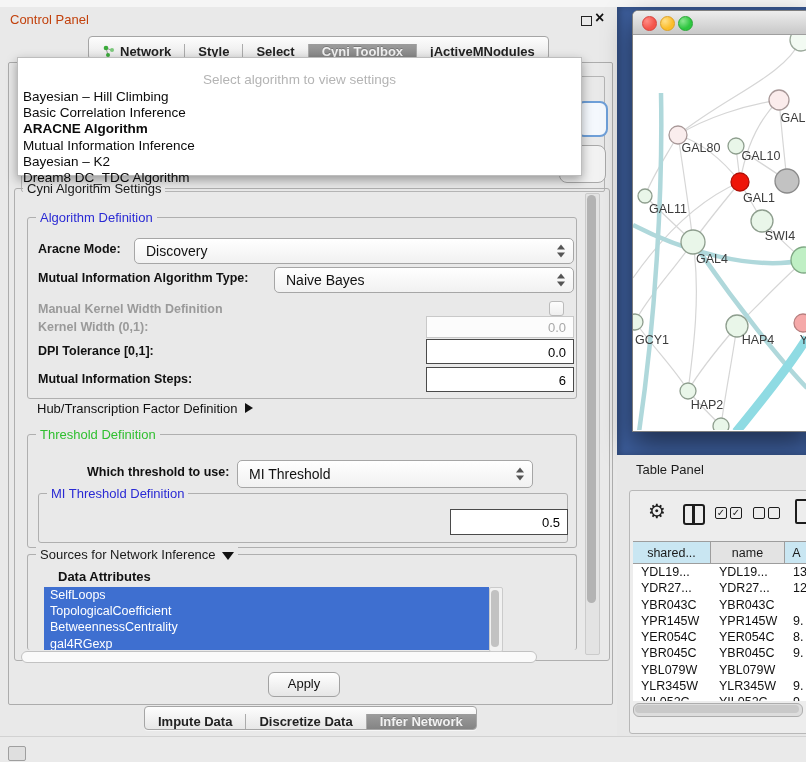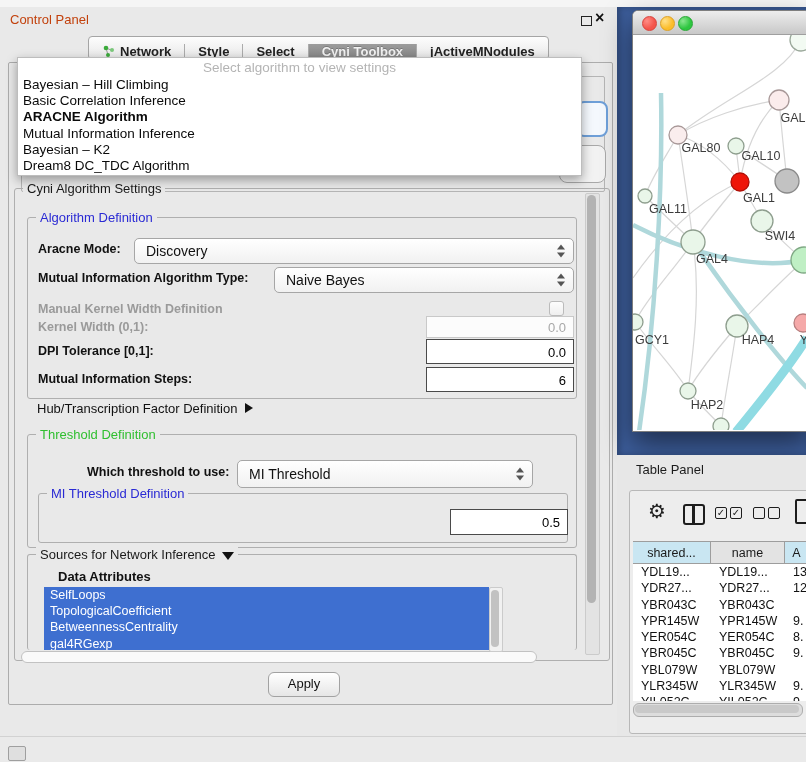--- a/index.html
+++ b/index.html
@@ -24,21 +24,21 @@
   #bottom-tabs{left:144px;top:699px;}
   
   #inner-panel{left:8px;top:55px;width:603px;height:641px;border:1px solid #ACACAC;border-radius:2px;}
   
   .frag-group{border:1px solid #B5B5B5;border-radius:2px;}
   .frag-combo-blue{border:2px solid #6E9FD8;border-radius:8px;background:#F4F8FD;}
   .frag-combo-gray{border:1px solid #A8A8A8;border-radius:8px;background:#F2F2F2;}
   
   #algo-popup{left:17px;top:50px;width:563px;height:117px;background:#FFFFFF;border:1px solid #BDBDBD;
               box-shadow:0 4px 10px rgba(0,0,0,.35);z-index:40;}
-  #algo-placeholder{text-align:center;color:#B4B4B4;font-size:13.5px;height:18px;line-height:18px;margin-top:1px;}
+  #algo-placeholder{text-align:center;color:#B4B4B4;font-size:13.5px;height:18px;line-height:18px;margin-top:13px;}
   .algo-item{font-size:13.5px;line-height:16.2px;padding-left:5px;color:#0a0a0a;white-space:nowrap;}
   .algo-item.bold{font-weight:bold;}
   
   .fieldset{position:absolute;border:1px solid #AFAFAF;border-radius:3px;}
   .legend{position:absolute;top:-8px;left:8px;background:#E9E9E9;padding:0 4px;font-size:13px;white-space:nowrap;}
   .legend.blue{color:#2A2AD4;}
   .legend.green{color:#2FBF2F;}
   .lbl{position:absolute;font-size:12.5px;font-weight:bold;color:#111;white-space:nowrap;}
   .lbl.disabled{color:#9A9A9A;}
   .plain{font-weight:normal;font-size:13px;}
@@ -247,20 +247,33 @@
             <div class="attr-item">gal4RGexp</div>
           </div>
         <div class="sb-track-v" style="left:461px;top:32px;width:12px;height:63px;background:#F1F1F1;">
           <div class="sb-thumb" style="left:1px;top:2px;width:8px;height:57px;background:#C2C2C2;"></div>
         </div>
       </div>
     </div>
 
     <div class="abs" id="apply-btn">Apply</div>
 
+    <div class="abs" id="bottom-tabs">
+        <div class="seg-bar">
+          <div class="seg">
+            <span>Impute Data</span>
+          </div>
+          <div class="seg">
+            <span>Discretize Data</span>
+          </div>
+          <div class="seg active">
+            <span>Infer Network</span>
+          </div>
+        </div>
+      </div>
   </div>
 
   <div class="abs" id="desktop">
     <div class="abs" id="net-window">
       <div class="abs" id="net-titlebar">
         <div class="tl" id="tl-red"></div>
         <div class="tl" id="tl-yellow"></div>
         <div class="tl" id="tl-green"></div>
       </div>
       <div class="abs" id="net-canvas"><svg width="174" height="395" viewBox="0 0 174 395">

